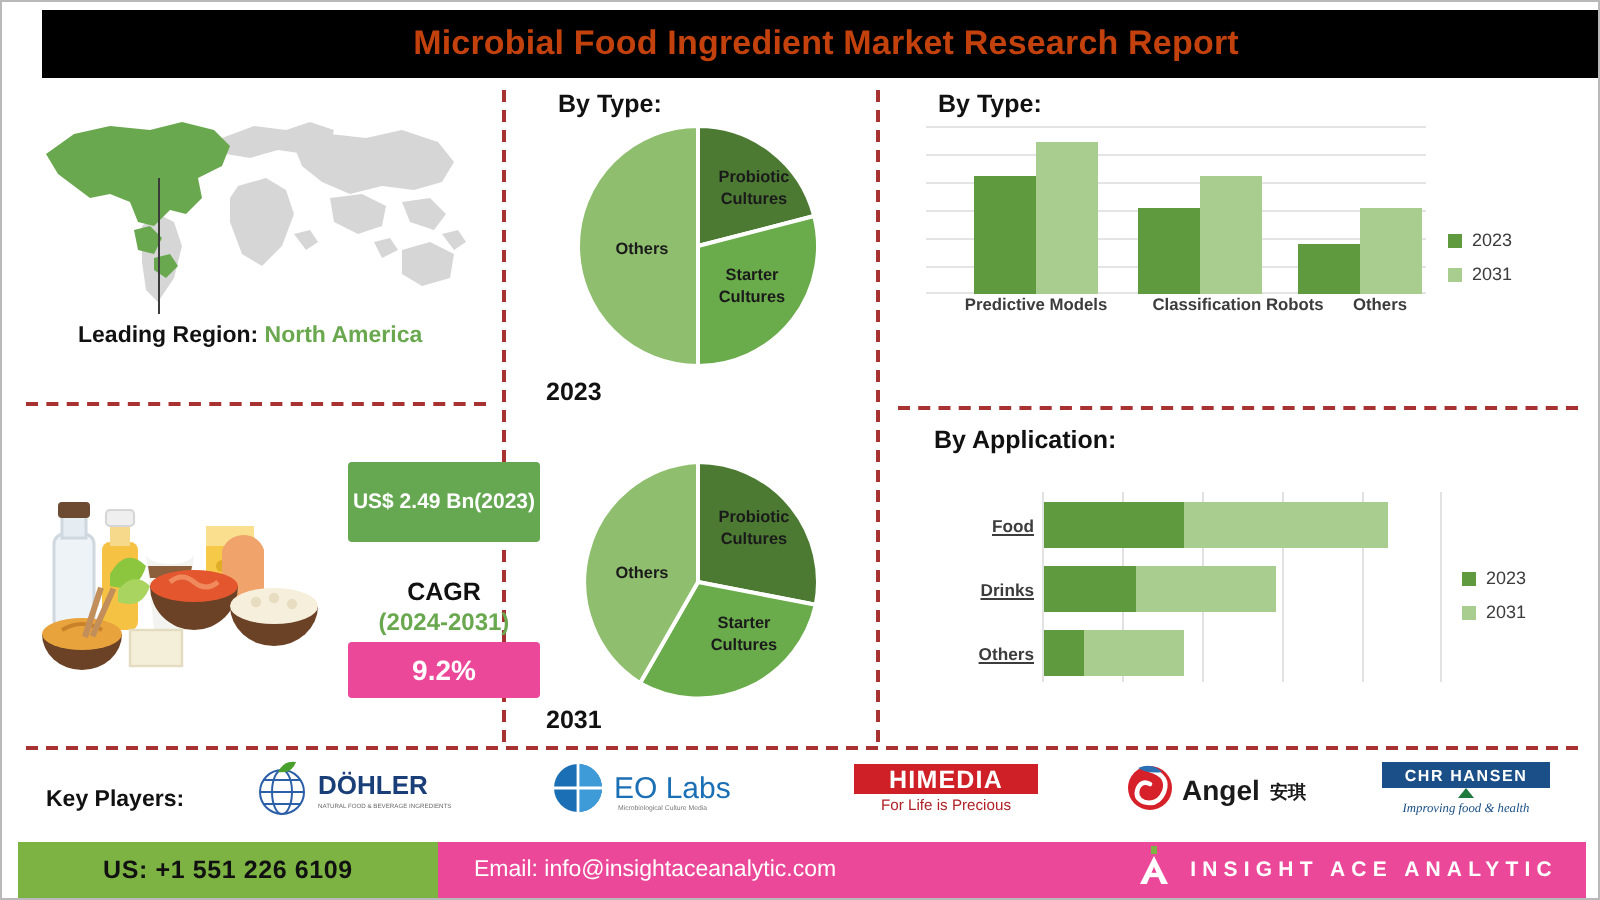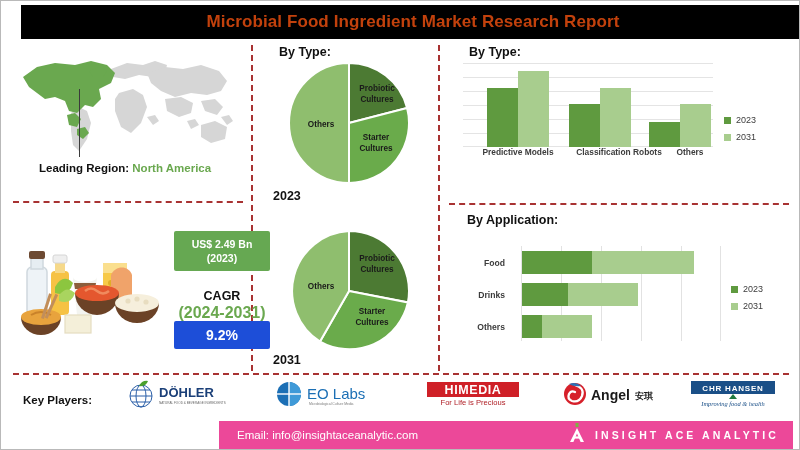--- a/index.html
+++ b/index.html
@@ -39,34 +39,34 @@
   .food-img { position:absolute; left:14px; top:228px; width:150px; height:118px; }
   .food-img svg { width:100%; height:100%; display:block; }
 
   .ms-label {
     position:absolute; left:168px; top:212px; width:106px; text-align:center;
     font-size:12px; font-weight:bold; color:#111;margin-top:42px;
   }
   .ms-box {
     position:absolute; left:173px; top:230px; width:96px; height:40px;
     background:#66a852; color:#ffffff; border-radius:2px;
-    display:flex; flex-direction:column; align-items:center; justify-content:center;
+    display:flex; align-items:center; justify-content:center;
     font-size:10.5px; font-weight:bold; line-height:14px;
   }
   .cagr-label {
     position:absolute; left:168px; top:288px; width:106px; text-align:center;
     font-size:12.5px; font-weight:bold; color:#111;
   }
   .cagr-years {
     position:absolute; left:168px; top:303px; width:106px; text-align:center;
-    font-size:16px; font-weight:bold; color:#6aa84f;
+    font-size:12px; font-weight:bold; color:#6aa84f;
   }
   .cagr-box {
     position:absolute; left:173px; top:320px; width:96px; height:28px;
-    background:#1d4ed8; color:#ffffff; border-radius:2px;
+    background:#ec4899; color:#ffffff; border-radius:2px;
     display:flex; align-items:center; justify-content:center;
     font-size:14px; font-weight:bold;
   }
 
   
   .sec-head {
     position:absolute; font-size:12.5px; font-weight:bold; color:#111;margin-left:16px;
   }
 
   
@@ -91,22 +91,23 @@
     position:absolute; font-size:9px; color:#3c3c3c;
   }
   .legend .row { display:flex; align-items:center; margin-bottom:7px; }
   .legend .sw { width:7px; height:7px; margin-right:5px; display:inline-block; }
 
   
   .hbar-wrap { position:absolute; left:520px; top:245px; width:200px; height:95px; }
   .hbar-wrap svg { display:block; }
   .hbar-cats { position:absolute; left:458px; top:245px; width:58px; height:95px; }
   .hbar-cats span {
-    position:absolute; right:12px; font-size:8.6px; font-weight:bold; color:#3c3c3c;
+    position:absolute; right:0; font-size:8.6px; font-weight:bold; color:#3c3c3c;
     white-space:nowrap;
+    text-decoration:underline;
   }
 
   
   .kp-label {
     position:absolute; left:22px; top:393px; font-size:11.5px; font-weight:bold; color:#111;
   }
   .logo { position:absolute; display:flex; align-items:flex-end; justify-content:center; }
   .logo svg { display:block; }
 
   
@@ -388,20 +389,21 @@
 <div class="logo" style="left:684px; top:378px; width:100px; height:30px;">
   <svg width="100" height="30" viewBox="0 0 100 30" xmlns="http://www.w3.org/2000/svg">
     <rect x="6" y="2" width="84" height="13" fill="#1a4f87"></rect>
     <text x="48" y="11.5" text-anchor="middle" font-family="Liberation Sans, sans-serif" font-size="8" font-weight="bold" fill="#ffffff" letter-spacing="0.8">CHR HANSEN</text>
     <path d="M48 15 l4 5 l-8 0 Z" fill="#1f7a3f"></path>
     <text x="48" y="27" text-anchor="middle" font-family="Liberation Serif, serif" font-style="italic" font-size="6.4" fill="#1a4f87">Improving food &amp; health</text>
   </svg>
 </div>
 
 <div class="footer">
+  <div class="phone">US: +1 551 226 6109</div>
   <div class="email-bar">
     <span class="email-txt">Email: info@insightaceanalytic.com</span>
     <span class="brand">
       <span class="brand-mark">
         <svg width="17" height="20" viewBox="0 0 17 20" xmlns="http://www.w3.org/2000/svg">
           <rect x="6.5" y="0" width="3" height="4" fill="#7cb342"></rect>
           <path d="M8 5 L15 19 L11.6 19 L8 10.4 L4.4 19 L1 19 Z" fill="#ffffff"></path>
           <rect x="4.6" y="13.4" width="6.8" height="2.2" fill="#ffffff"></rect>
         </svg>
       </span>

